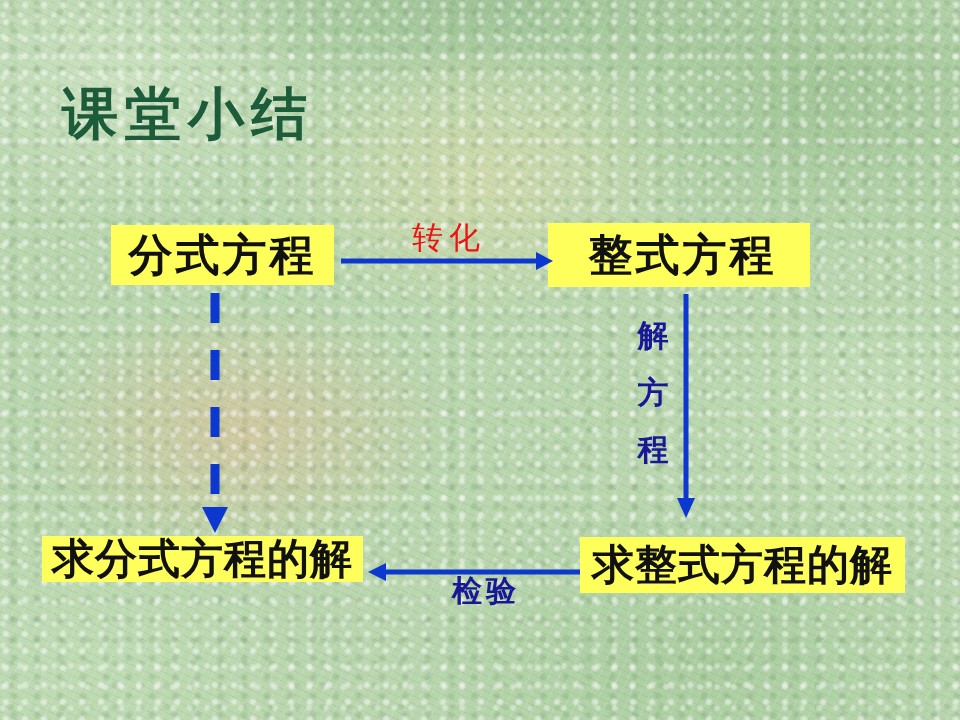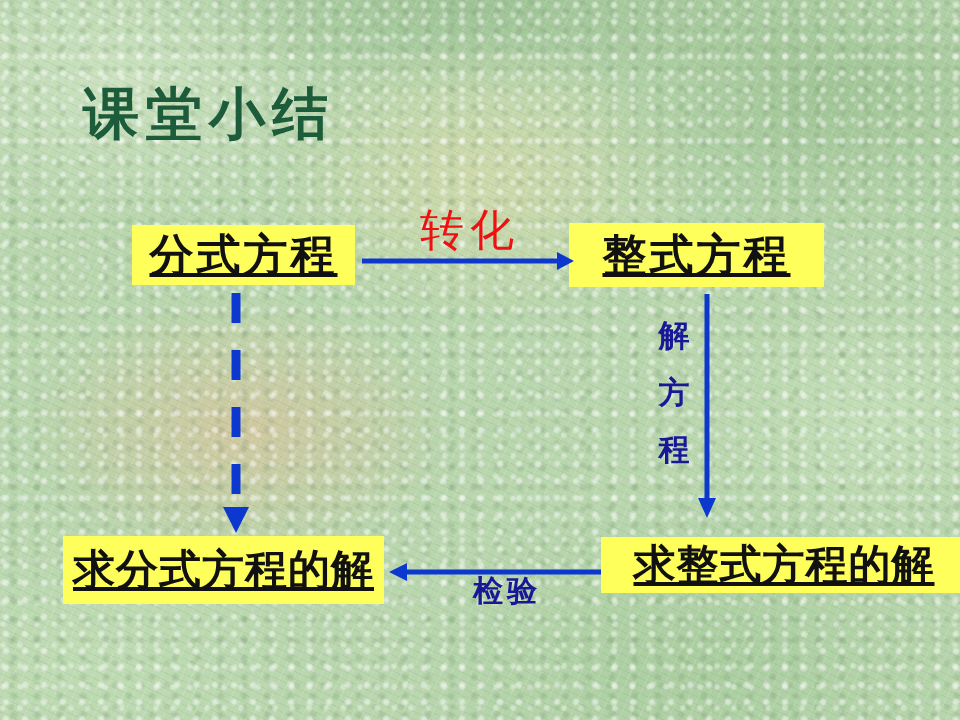--- a/index.html
+++ b/index.html
@@ -33,21 +33,21 @@
     pointer-events: none;
     background-image:
       radial-gradient(circle at 6px 5px,  rgba(255,255,255,0.50) 0 1.5px, rgba(255,255,255,0) 4.5px),
       radial-gradient(circle at 14px 12px, rgba(104,138,96,0.22) 0 1.5px, rgba(0,0,0,0) 5px),
       radial-gradient(circle at 3px 15px, rgba(255,255,255,0.38) 0 1.5px, rgba(255,255,255,0) 4px),
       radial-gradient(circle at 11px 3px, rgba(118,150,108,0.20) 0 1.5px, rgba(0,0,0,0) 4.5px),
       repeating-linear-gradient(115deg, rgba(255,255,255,0.13) 0 1px, rgba(255,255,255,0) 1px 9px),
       repeating-linear-gradient(25deg,  rgba(92,124,88,0.10) 0 1px, rgba(0,0,0,0) 1px 7px);
     background-size: 19px 17px, 23px 19px, 17px 21px, 26px 22px, auto, auto;
   }
-  .layer { position: absolute; inset: 0; z-index: 1; margin-left: 21px; }
+  .layer { position: absolute; inset: 0; z-index: 1; }
 
   .title {
     position: absolute;
     left: 62px;
     top: 84px;
     font-family: "Liberation Serif", "DejaVu Serif", serif;
     font-weight: 600;
     font-size: 56px;
     line-height: 1.1;
     letter-spacing: 7px;
@@ -58,35 +58,34 @@
   .box {
     position: absolute;
     background: var(--box-fill, #ffff5c);
     color: var(--box-text, #111111);
     font-weight: 700;
     display: flex;
     align-items: center;
     justify-content: center;
     letter-spacing: 3px;
     white-space: nowrap;
-    text-decoration: underline;
   }
   .box-top { font-size: 44px; }
   .box-bottom { font-size: 42px; letter-spacing: 1px; }
 
   .box-fractional-eq  { left: 111px; top: 225px; width: 223px; height: 60px; }
-  .box-integral-eq    { left: 548px; top: 223px; width: 255px; height: 64px; }
-  .box-fractional-sol { left: 42px;  top: 536px; width: 321px; height: 68px; }
-  .box-integral-sol   { left: 580px; top: 537px; width: 366px; height: 56px; }
+  .box-integral-eq    { left: 548px; top: 223px; width: 255px; height: 64px; padding-left: 7px; }
+  .box-fractional-sol { left: 42px;  top: 536px; width: 321px; height: 46px; }
+  .box-integral-sol   { left: 580px; top: 537px; width: 325px; height: 56px; }
 
   .lbl { position: absolute; text-align: center; white-space: nowrap; }
   .lbl-transform {
-    left: 393px; top: 209px; width: 112px;
-    font-family: Liberation Serif, serif;
-    font-size: 44px; line-height: 1;
+    left: 393px; top: 224px; width: 112px;
+    font-family: Liberation Mono, monospace;
+    font-size: 31px; line-height: 1;
     letter-spacing: 6px;
     color: var(--label-red, #ee1111);
   }
   .lbl-denominator {
     left: 391px; top: 270px; width: 120px;
     font-size: 31px; line-height: 1.1; font-weight: 600;
     letter-spacing: 4px;
     color: var(--label-navy, #181896);
   }
   .lbl-check {

